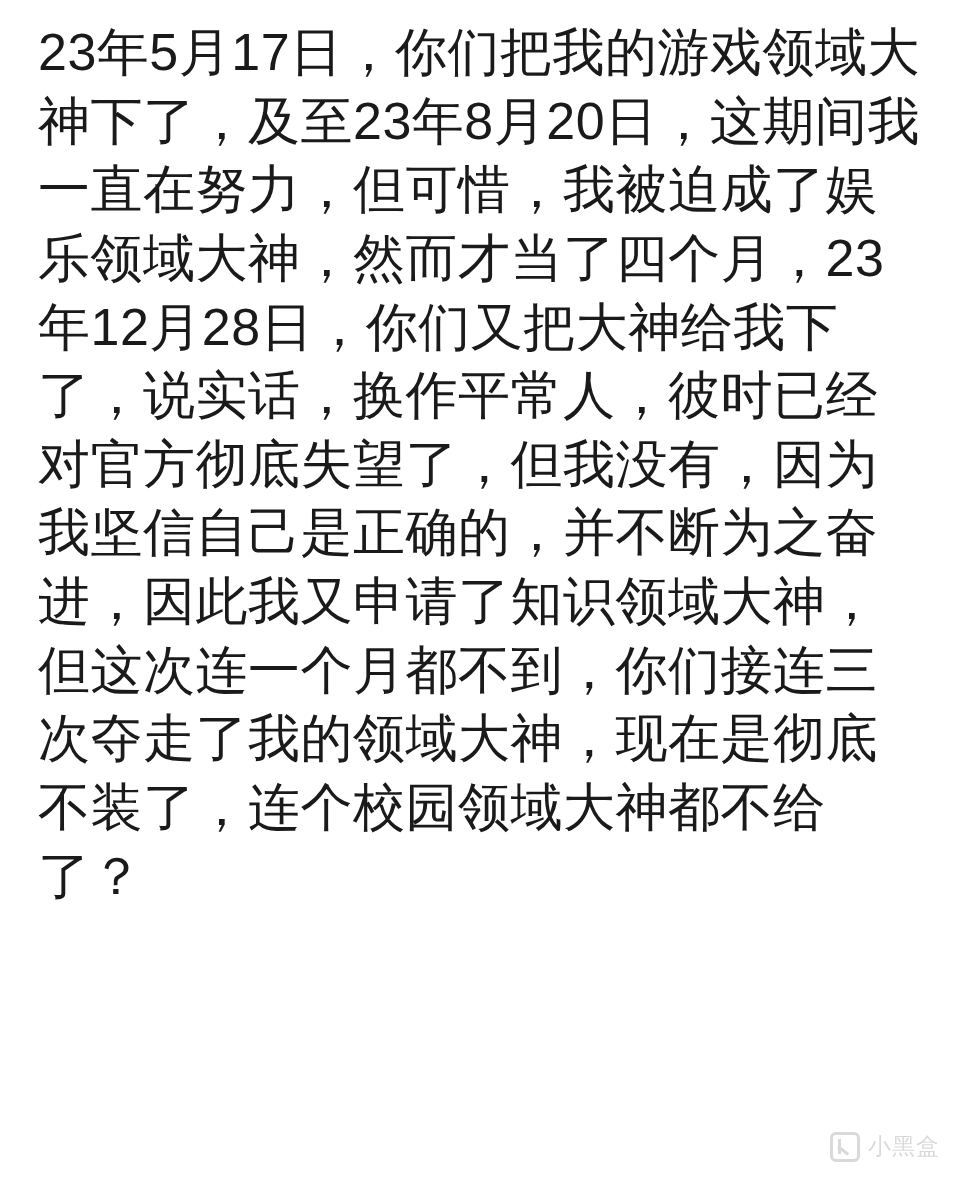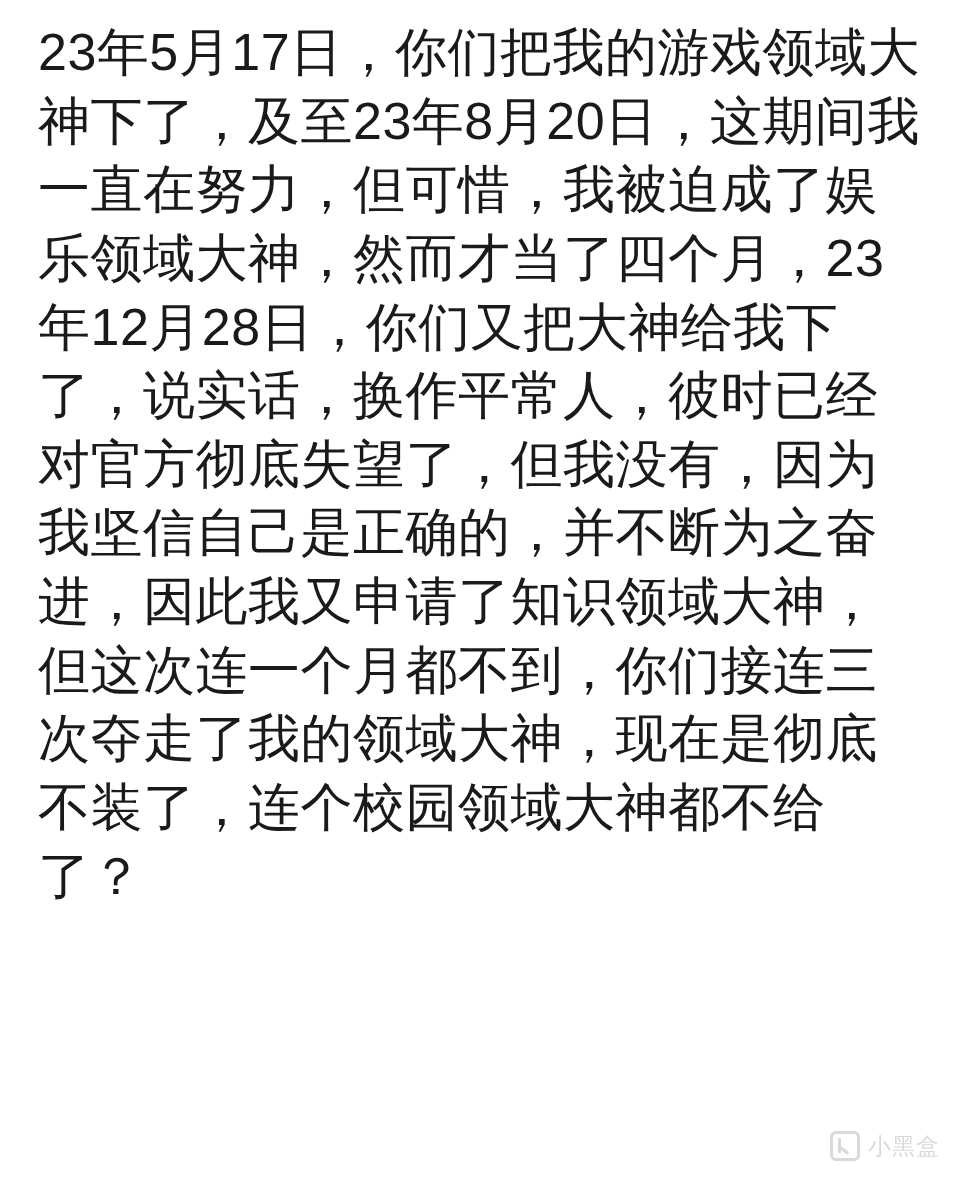--- a/index.html
+++ b/index.html
@@ -31,21 +31,21 @@
     color: #1a1a1a;
     white-space: pre-wrap;
     word-break: break-all;
     text-align: left;
   }
   .watermark {
     position: absolute;
     right: 20px;
     bottom: 22px;
     display: flex;
-    align-items: flex-start;
+    align-items: flex-end;
     gap: 8px;
     opacity: 0.32;
   }
   .watermark .wm-mark {
     width: 30px;
     height: 30px;
     border: 3px solid #8b8b8b;
     border-radius: 6px;
     position: relative;
     box-sizing: border-box;

